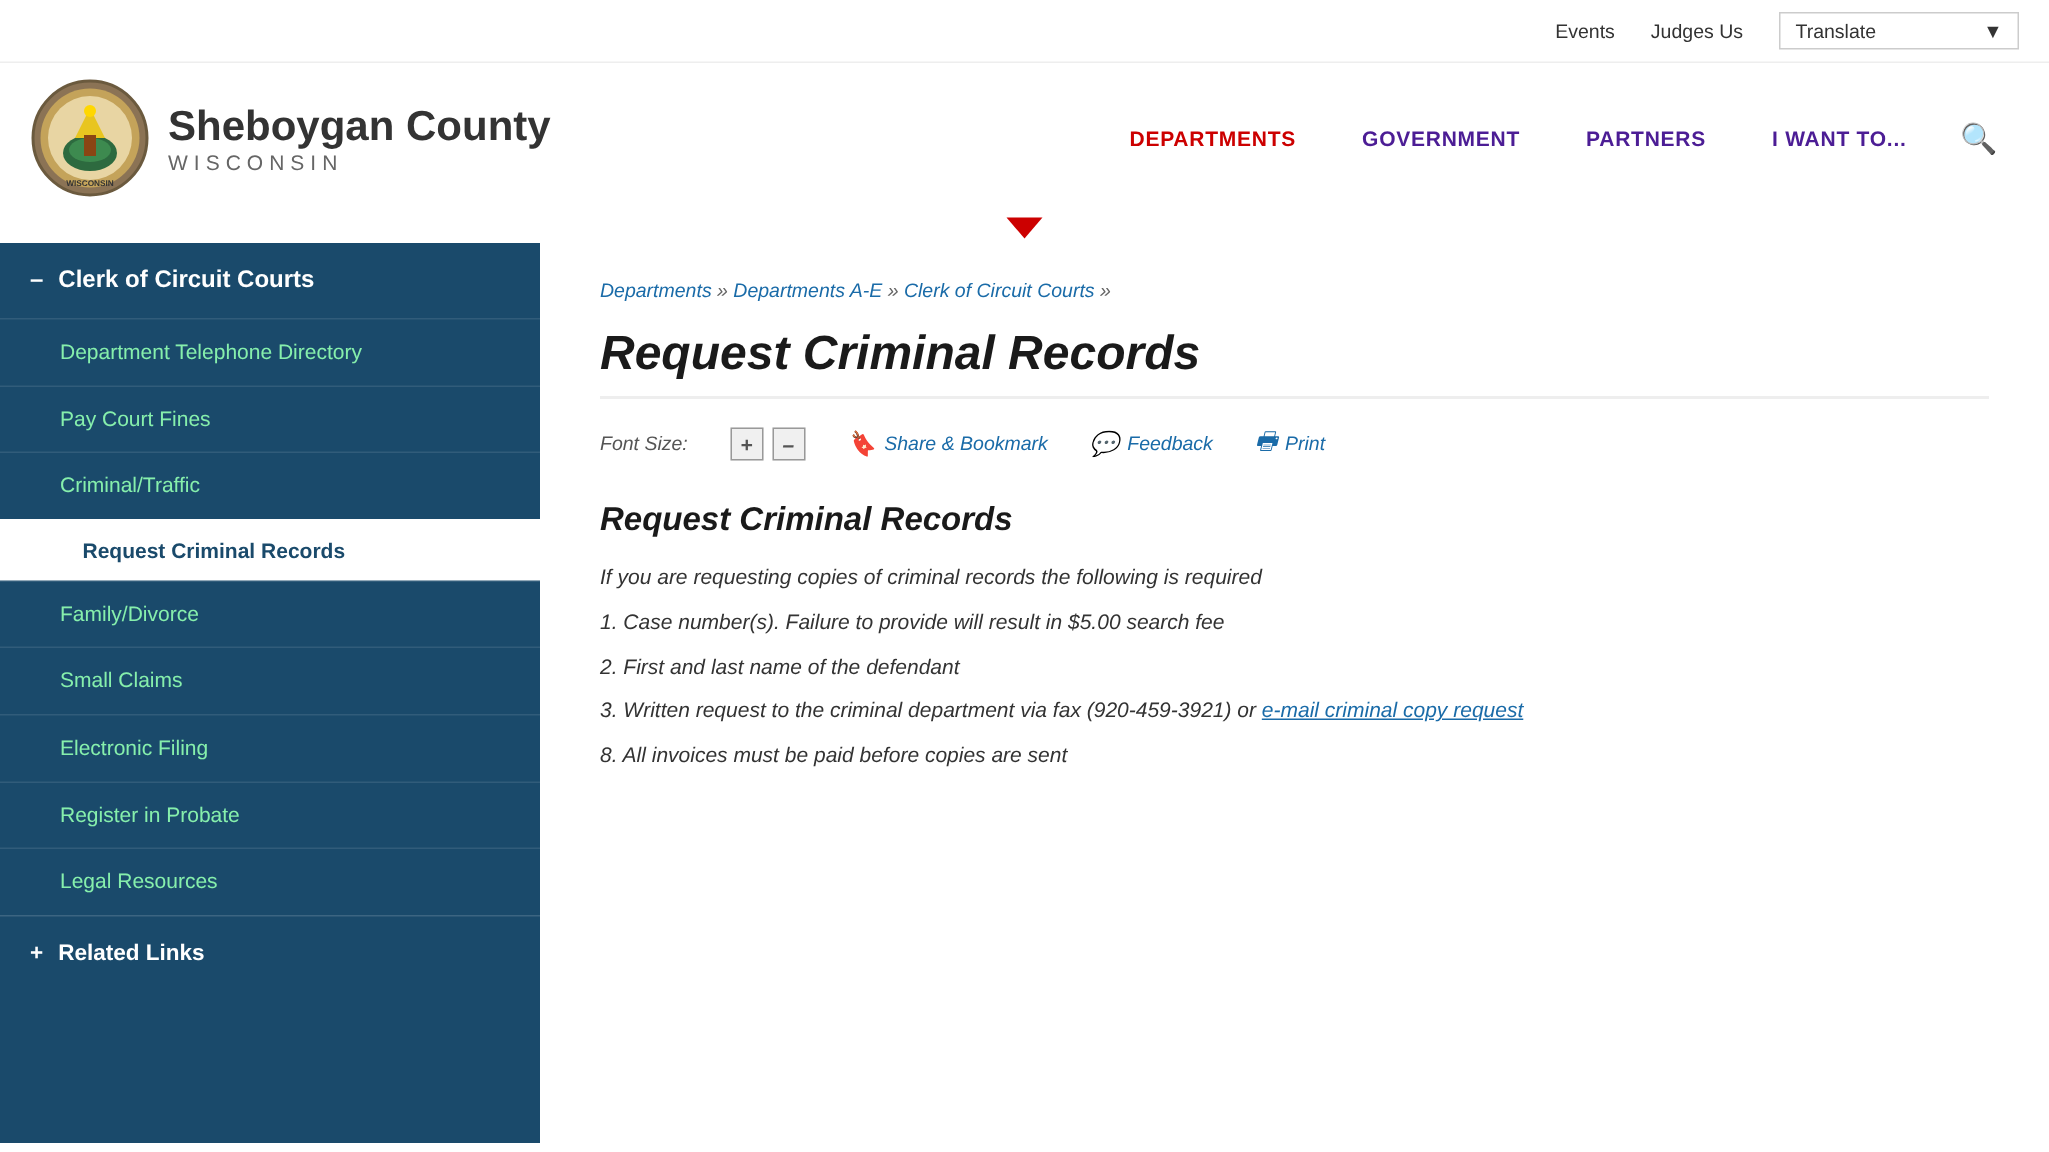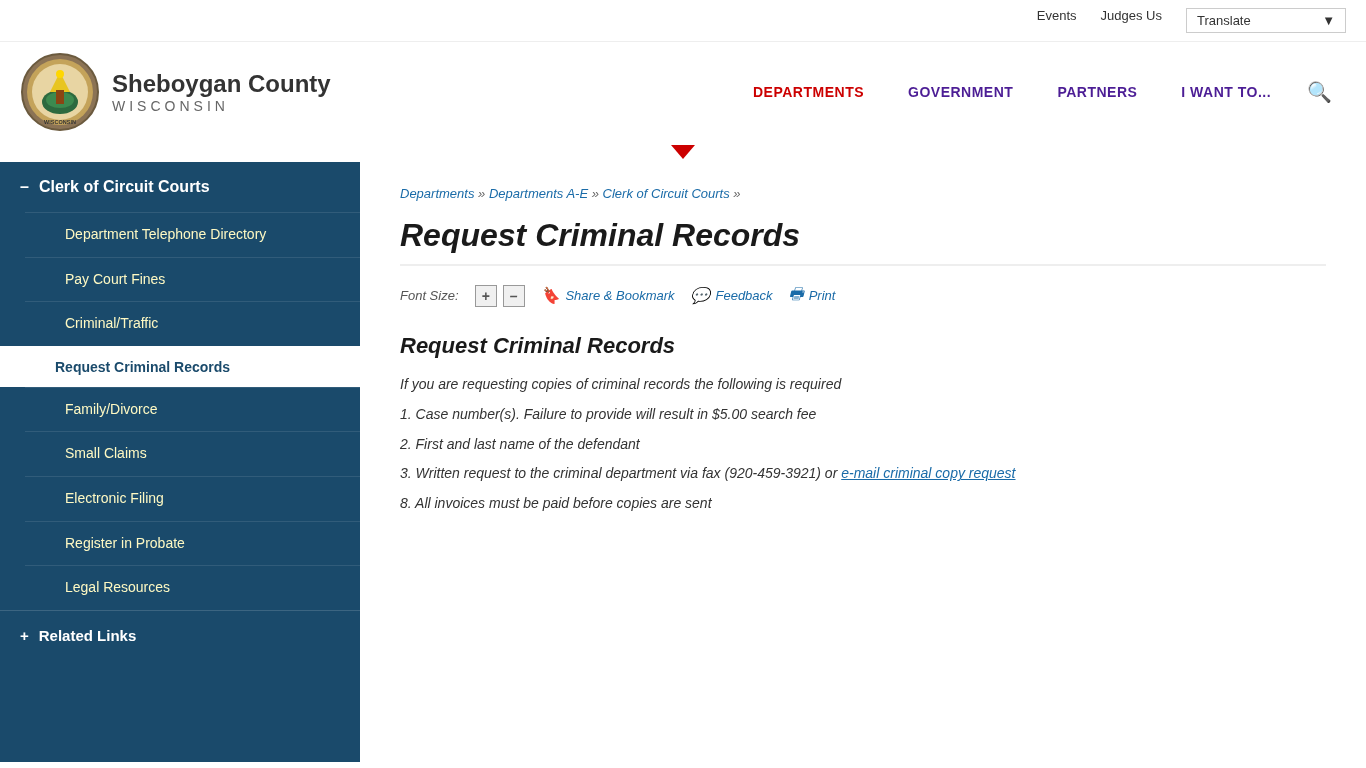--- a/index.html
+++ b/index.html
@@ -2,20 +2,21 @@
 <html><head>
   <meta charset="utf-8">
   <style>
     * { box-sizing: border-box; margin: 0; padding: 0; }
     body { font-family: Arial, sans-serif; font-size: 14px; color: #333; background: #fff; }
 
     
     .top-bar {
       display: flex;
       justify-content: flex-end;
+      align-items: center;
       padding: 8px 20px;
       background: #fff;
       border-bottom: 1px solid #eee;
       gap: 24px;
     }
     .top-bar a {
       text-decoration: none;
       color: #333;
       font-size: 13px;
     }
@@ -39,21 +40,21 @@
       background: #fff;
       border-bottom: 3px solid #eee;
     }
     .logo-area {
       display: flex;
       align-items: center;
       gap: 12px;
       min-width: 340px;
     }
     .logo-text-main {
-      font-size: 24px;
+      font-size: 28px;
       font-weight: bold;
       color: #333;
     }
     .logo-text-sub {
       font-size: 14px;
       letter-spacing: 4px;
       color: #666;
       text-transform: uppercase;
     }
     .nav-main {
@@ -119,26 +120,25 @@
       padding: 16px 20px;
       font-size: 16px;
       font-weight: bold;
       color: #fff;
       background: #1a4a6b;
       cursor: pointer;
       gap: 10px;
     }
     .sidebar-item {
       padding: 12px 20px 12px 40px;
-      color: #fef9c3;
+      color: #86efac;
       cursor: pointer;
       font-size: 14px;
       line-height: 1.4;
       border-top: 1px solid rgba(255,255,255,0.1);
-      margin-left: 25px;
     }
     .sidebar-sub-item {
       padding: 12px 20px 12px 55px;
       color: #cce0f0;
       cursor: pointer;
       font-size: 14px;
       border-top: 1px solid rgba(255,255,255,0.08);
     }
     .sidebar-sub-item.active {
       background: #fff;
@@ -184,21 +184,21 @@
       color: #1a1a1a;
       margin-bottom: 16px;
       padding-bottom: 10px;
       border-bottom: 2px solid #eee;
     }
 
     
     .actions-bar {
       display: flex;
       align-items: center;
-      gap: 16px;
+      gap: 28px;
       margin-bottom: 24px;
       font-size: 13px;
       color: #555;
       flex-wrap: wrap;
     }
     .font-size-controls {
       display: flex;
       align-items: center;
       gap: 6px;
     }

